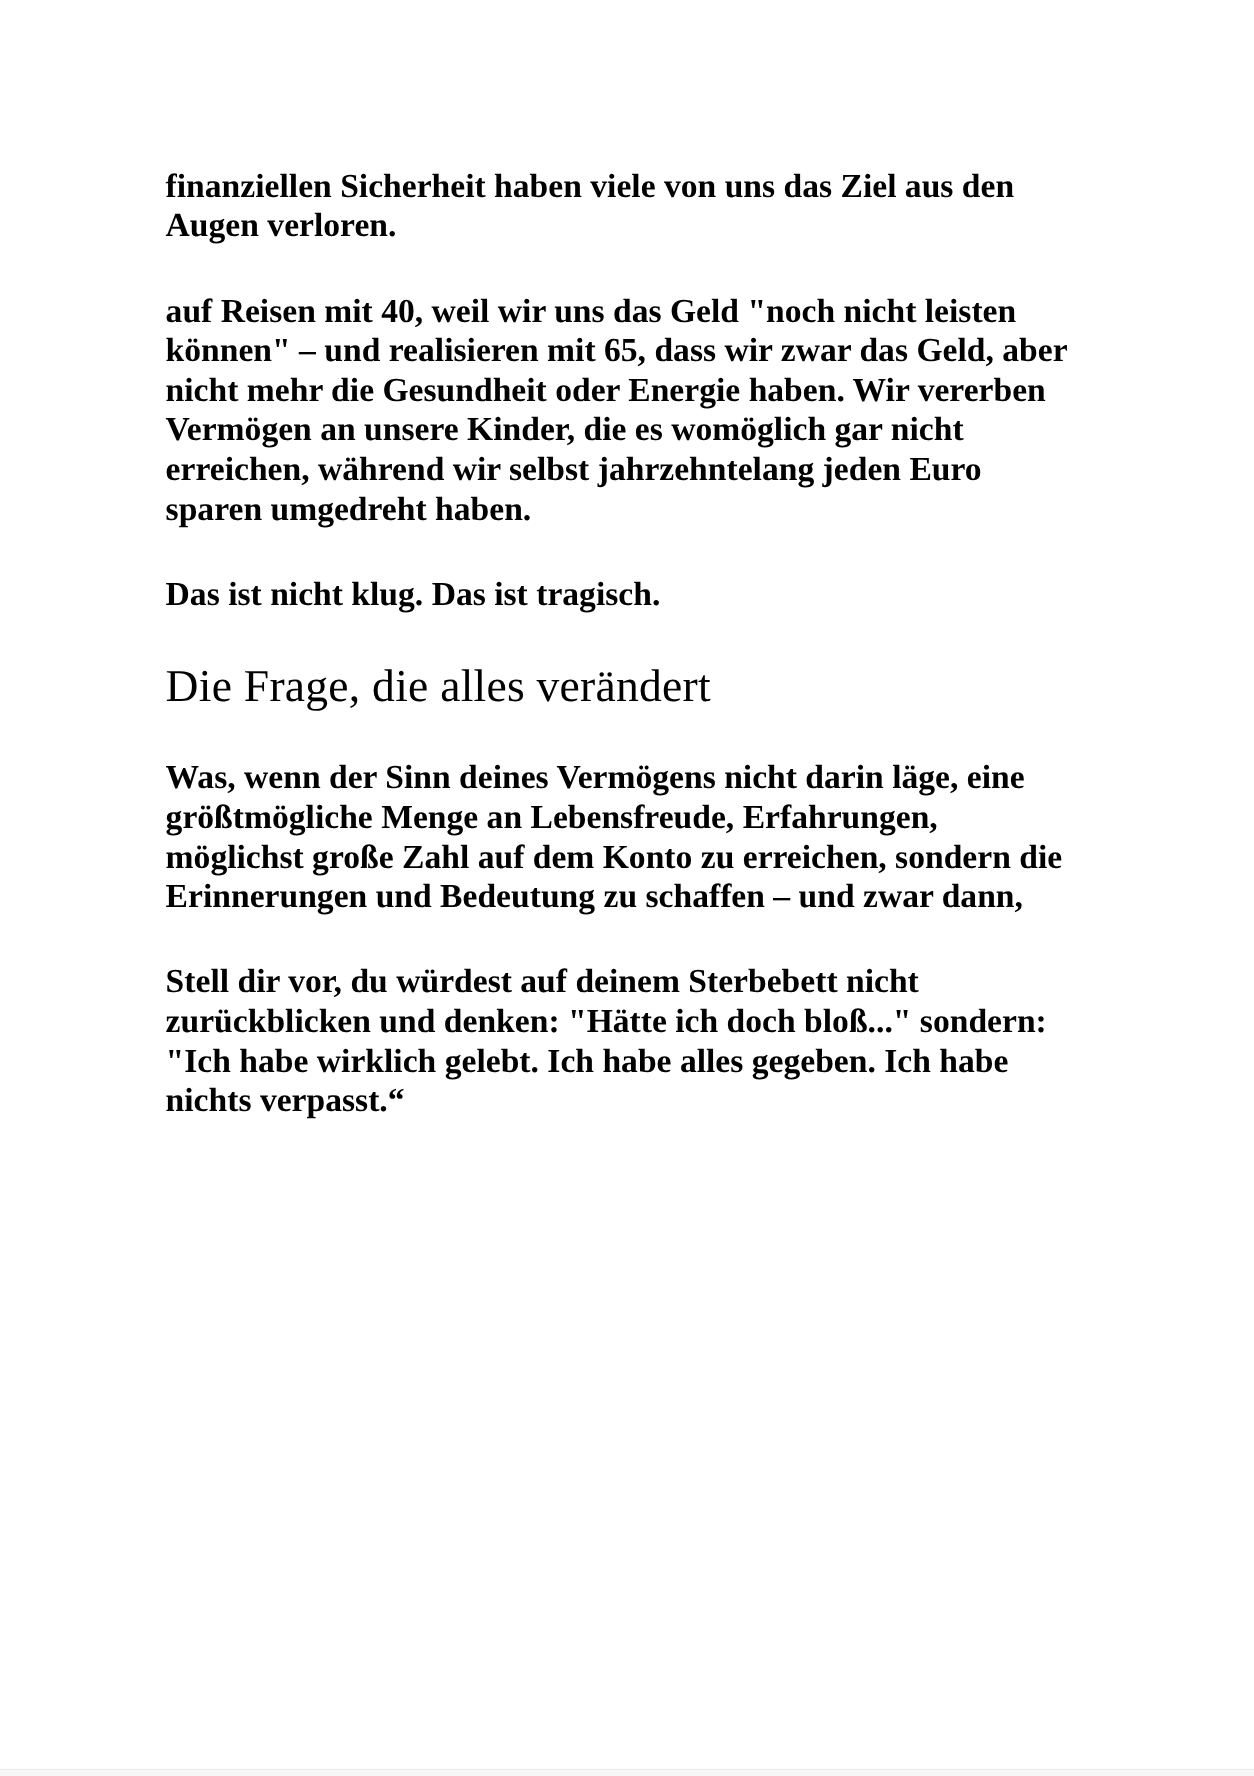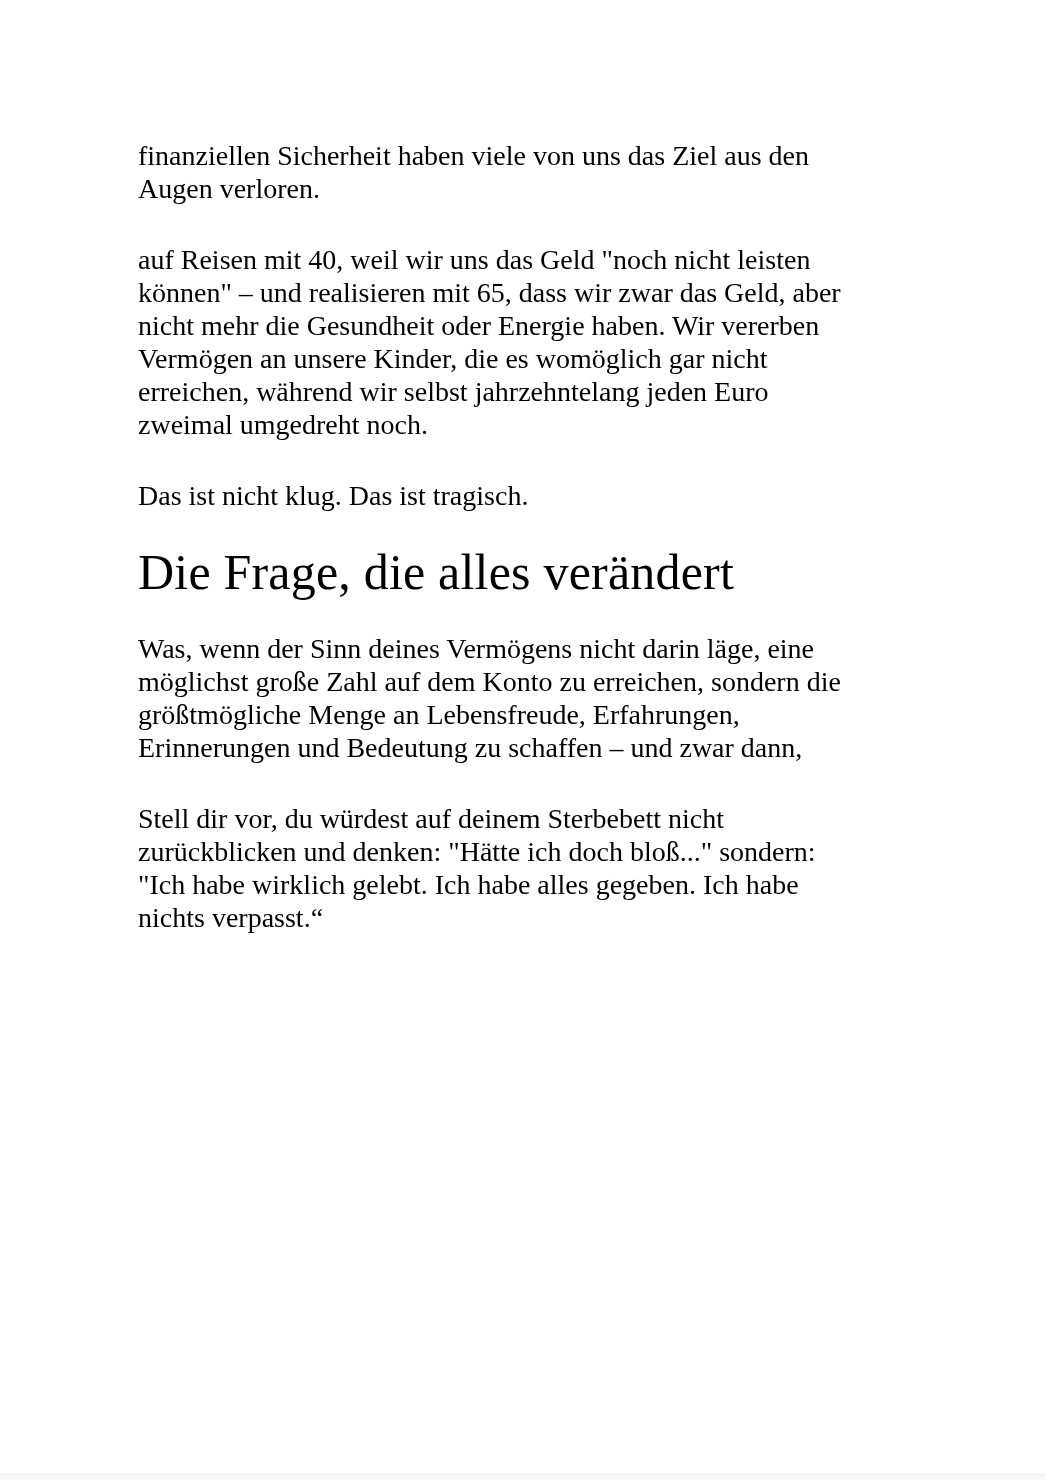--- a/index.html
+++ b/index.html
@@ -20,24 +20,24 @@
   .content {
     position: absolute;
     left: 138px;
     top: 139px;
     width: 800px;
   }
   .para {
     font-size: 28px;
     line-height: 33px;
     margin: 0 0 38px 0;
-    font-weight: 400;
+    font-weight: 700;
   }
   .heading {
-    font-size: 50px;
+    font-size: 38px;
     line-height: 44px;
     margin: 0 0 38px 0;
     font-weight: 400;
     letter-spacing: 0.2px;
   }
   .line { white-space: nowrap; }
   .bottom-band {
     position: absolute;
     left: 0;
     bottom: 0;
@@ -58,36 +58,36 @@
       <div class="line">finanziellen Sicherheit haben viele von uns das Ziel aus den</div>
       <div class="line">Augen verloren.</div>
     </div>
 
     <div class="para">
       <div class="line">auf Reisen mit 40, weil wir uns das Geld "noch nicht leisten</div>
       <div class="line">können" – und realisieren mit 65, dass wir zwar das Geld, aber</div>
       <div class="line">nicht mehr die Gesundheit oder Energie haben. Wir vererben</div>
       <div class="line">Vermögen an unsere Kinder, die es womöglich gar nicht</div>
       <div class="line">erreichen, während wir selbst jahrzehntelang jeden Euro</div>
-      <div class="line">zweimal umgedreht noch.</div>
+      <div class="line">sparen umgedreht haben.</div>
     </div>
 
     <div class="para">
       <div class="line">Das ist nicht klug. Das ist tragisch.</div>
     </div>
 
     <h2 class="heading">
       <span class="line">Die Frage, die alles verändert</span>
     </h2>
 
 
     <div class="para">
       <div class="line">Was, wenn der Sinn deines Vermögens nicht darin läge, eine</div>
+      <div class="line">größtmögliche Menge an Lebensfreude, Erfahrungen,</div>
       <div class="line">möglichst große Zahl auf dem Konto zu erreichen, sondern die</div>
-      <div class="line">größtmögliche Menge an Lebensfreude, Erfahrungen,</div>
       <div class="line">Erinnerungen und Bedeutung zu schaffen – und zwar dann,</div>
     </div>
 
     <div class="para">
       <div class="line">Stell dir vor, du würdest auf deinem Sterbebett nicht</div>
       <div class="line">zurückblicken und denken: "Hätte ich doch bloß..." sondern:</div>
       <div class="line">"Ich habe wirklich gelebt. Ich habe alles gegeben. Ich habe</div>
       <div class="line">nichts verpasst.“</div>
     </div>
 

